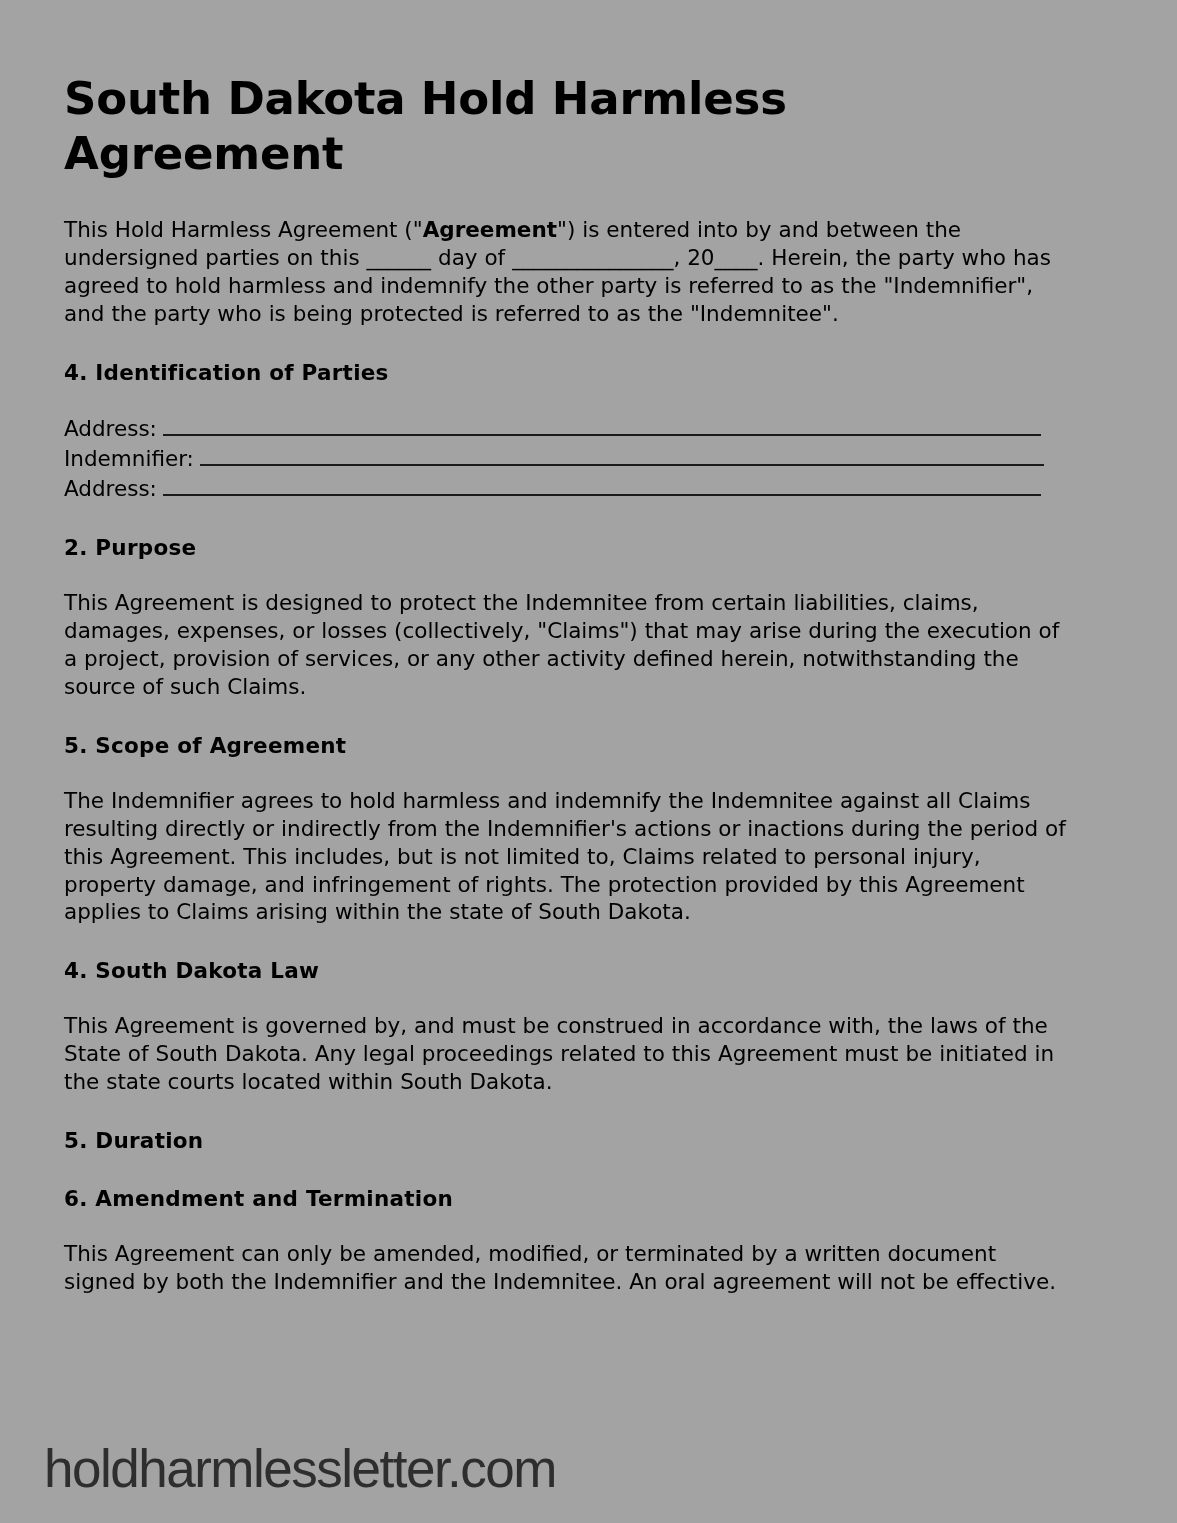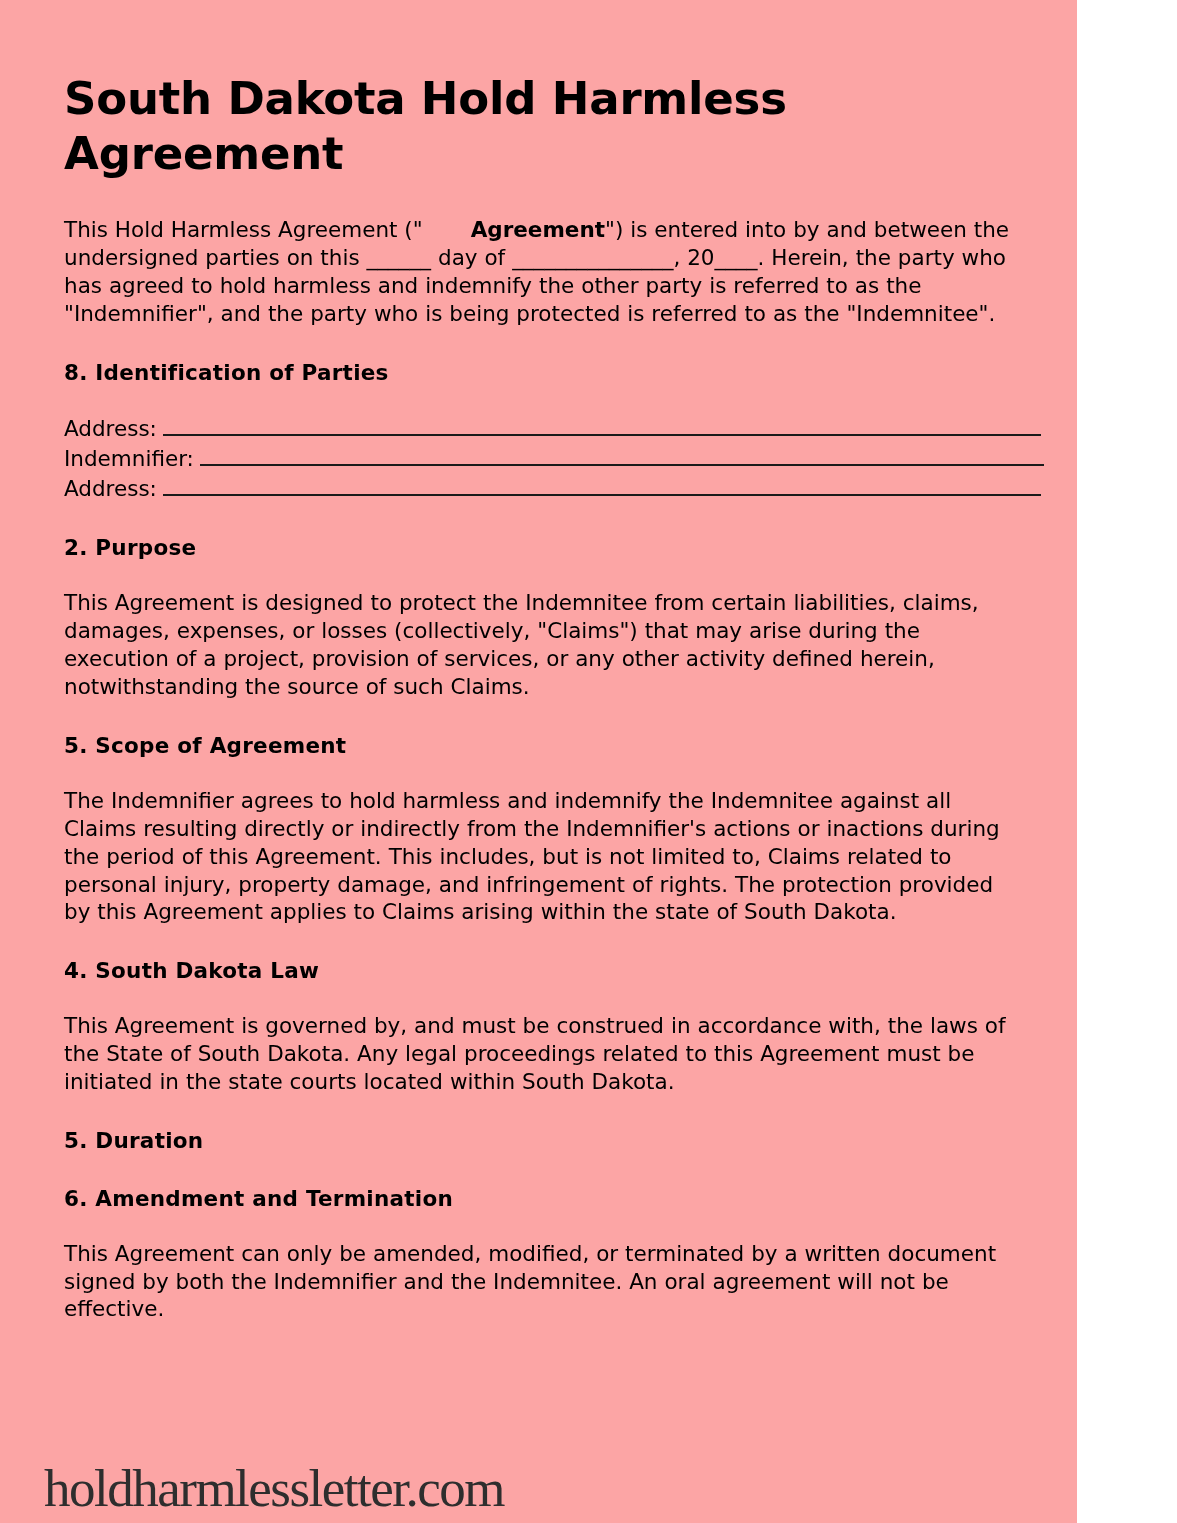--- a/index.html
+++ b/index.html
@@ -11,25 +11,25 @@
     width: 1177px;
     height: 1523px;
     overflow: hidden;
     font-family: "DejaVu Sans", "Liberation Sans", sans-serif;
     color: #000000;
     -webkit-font-smoothing: antialiased;
   }
 
   .page {
     position: relative;
-    width: 1077px;
+    width: 1177px;
     height: 1523px;
     box-sizing: border-box;
     padding: 0 64px 0 64px;
-    background: #fca5a5;
+    background: #a3a3a3;
   }
 
   .doc-title {
     font-size: 45px;
     font-weight: 700;
     line-height: 1.22;
     letter-spacing: -0.2px;
     margin: 0;
     padding-top: 72px;
     max-width: 840px;
@@ -77,45 +77,45 @@
     height: 0.95em;
     flex: 0 0 auto;
   }
   .rule-w1 { width: 830px; }
   .rule-w2 { width: 878px; }
   .rule-w3 { width: 844px; }
   .rule-w4 { width: 878px; }
 
   .blank { white-space: pre; }
 
-  b, strong { font-weight: 700; margin-left: 48px; }
+  b, strong { font-weight: 700; }
 
   .watermark {
     position: absolute;
     left: 44px;
-    bottom: 8px;
-    font-family: Liberation Serif, serif;
+    bottom: 28px;
+    font-family: Liberation Sans, sans-serif;
     font-size: 53px;
     font-weight: 400;
     letter-spacing: -1.5px;
     color: #2e2e2e;
     white-space: nowrap;
     line-height: 1;
   }
 </style>
 </head>
 <body>
 
 <div class="page">
 
   <h1 class="doc-title">South Dakota Hold Harmless Agreement</h1>
 
   <p class="body-para"><span>This Hold Harmless Agreement ("</span><b>Agreement</b><span>") is entered into by and between the undersigned parties on this </span><span class="blank">______</span><span> day of </span><span class="blank">_______________</span><span>, 20</span><span class="blank">____</span><span>. Herein, the party who has agreed to hold harmless and indemnify the other party is referred to as the "Indemnifier", and the party who is being protected is referred to as the "Indemnitee".</span></p>
 
-  <h2 class="section-heading">8. Identification of Parties</h2>
+  <h2 class="section-heading">4. Identification of Parties</h2>
 
   <div class="fields">
     <div class="field-row">
       <span class="field-label">Address:</span>
       <span class="field-rule rule-w2"></span>
     </div>
     <div class="field-row">
       <span class="field-label">Indemnifier:</span>
       <span class="field-rule rule-w3"></span>
     </div>

